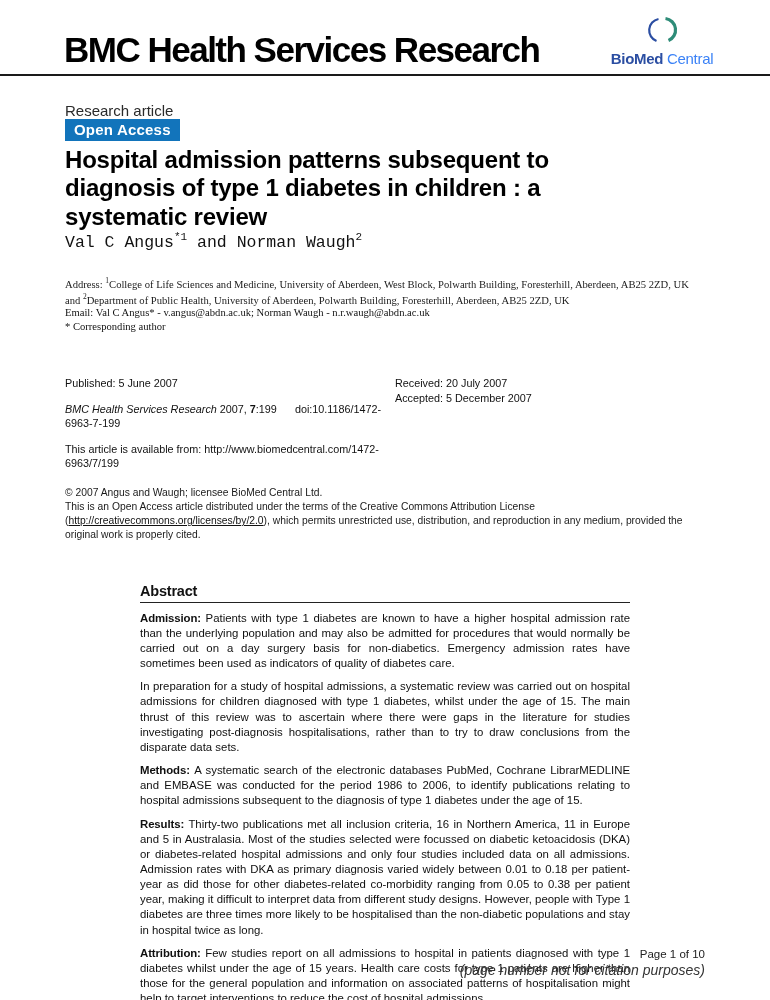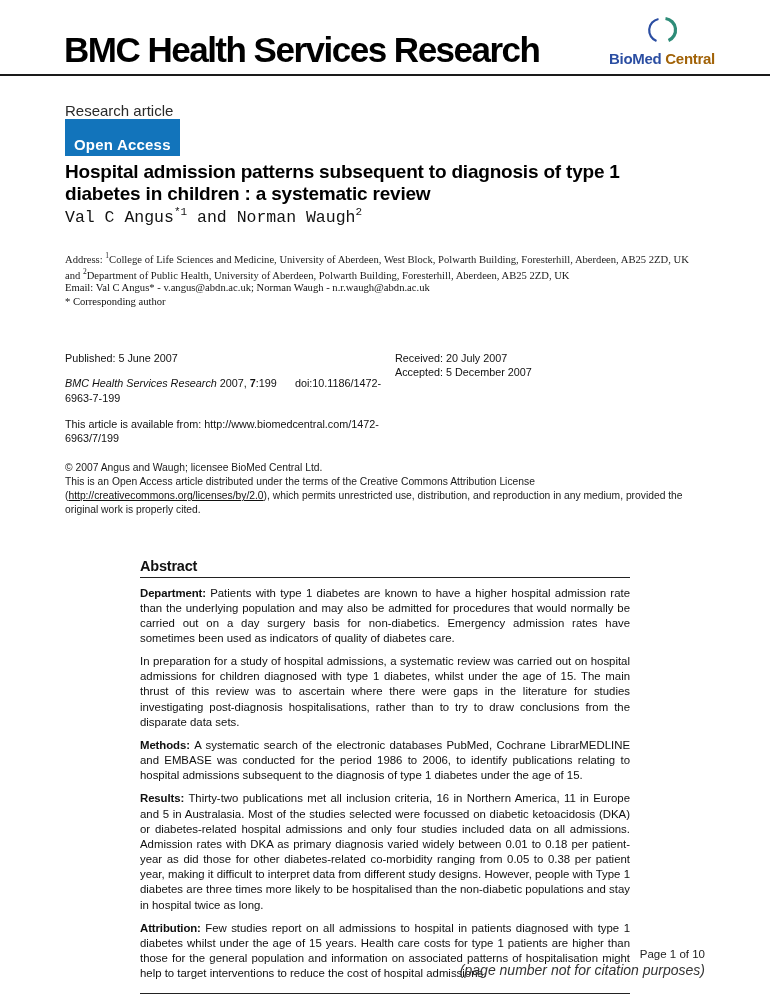--- a/index.html
+++ b/index.html
@@ -10,34 +10,34 @@
   .masthead { position: relative; height: 76px; border-bottom: 2px solid #1a1a1a; }
   .journal-title {
     position: absolute; left: 64px; top: 30px;
     font-family: "Liberation Sans", sans-serif;
     font-weight: bold; font-size: 35px; letter-spacing: -1.5px; color: #000;
   }
   .logo { position: absolute; right: 48px; top: 14px; width: 120px; text-align: center; }
   .logo-arcs { display: block; margin: 0 auto; }
   .logo-text { font-size: 15px; letter-spacing: -0.3px; white-space: nowrap; }
   .logo-text .biomed { font-weight: bold; color: #2b4ea2; }
-  .logo-text .central { color: #a16207; font-weight: bold; }
+  .logo-text .central { color: #3b82f6; }
 
   
   .content { padding: 0 65px; }
 
   .article-type-row { margin-top: 26px; display: flex; justify-content: space-between; align-items: flex-start; flex-direction: column; }
   .article-type { font-size: 15px; color: #2a2a2a; }
   .open-access {
     background: #1274bb; color: #fff; font-weight: bold; font-size: 15px;
-    padding: 17px 9px 3px 9px; letter-spacing: 0.2px;
+    padding: 2px 9px 3px 9px; letter-spacing: 0.2px;
   }
 
   .article-title {
-    margin-top: 5px; font-size: 19px; font-weight: bold; color: #000;
+    margin-top: 5px; font-size: 24px; font-weight: bold; color: #000;
     line-height: 1.18; letter-spacing: -0.2px; max-width: 580px;
   }
   .authors { margin-top: 0; font-family: Liberation Mono, monospace; font-size: 16.5px; }
   .authors sup { font-size: 11px; }
 
   .address-block { margin-top: 25px; font-family: "Liberation Serif", serif; font-size: 10.6px; line-height: 1.3; color: #1a1a1a; max-width: 645px; }
   .address-block sup { font-size: 7.5px; }
   .email-line { font-family: "Liberation Serif", serif; font-size: 10.6px; }
   .corresponding { margin-top: 3px; font-family: "Liberation Serif", serif; font-size: 10.6px; }
 
@@ -125,21 +125,21 @@
   <div class="copyright">
     <div>© 2007 Angus and Waugh; licensee BioMed Central Ltd.</div>
     <div>
       <span>This is an Open Access article distributed under the terms of the Creative Commons Attribution License (</span><a href="#" class="cc-url">http://creativecommons.org/licenses/by/2.0</a><span>), which permits unrestricted use, distribution, and reproduction in any medium, provided the original work is properly cited.</span>
     </div>
   </div>
 
   <div class="abstract-box">
     <div class="abstract-heading">Abstract</div>
     <p class="abstract-para">
-      <b>Department: </b><span>Patients with type 1 diabetes are known to have a higher hospital admission rate than the underlying population and may also be admitted for procedures that would normally be carried out on a day surgery basis for non-diabetics. Emergency admission rates have sometimes been used as indicators of quality of diabetes care.</span>
+      <b>Admission: </b><span>Patients with type 1 diabetes are known to have a higher hospital admission rate than the underlying population and may also be admitted for procedures that would normally be carried out on a day surgery basis for non-diabetics. Emergency admission rates have sometimes been used as indicators of quality of diabetes care.</span>
     </p>
     <p class="abstract-para">
       <b></b><span>In preparation for a study of hospital admissions, a systematic review was carried out on hospital admissions for children diagnosed with type 1 diabetes, whilst under the age of 15. The main thrust of this review was to ascertain where there were gaps in the literature for studies investigating post-diagnosis hospitalisations, rather than to try to draw conclusions from the disparate data sets.</span>
     </p>
     <p class="abstract-para">
       <b>Methods: </b><span>A systematic search of the electronic databases PubMed, Cochrane LibrarMEDLINE and EMBASE was conducted for the period 1986 to 2006, to identify publications relating to hospital admissions subsequent to the diagnosis of type 1 diabetes under the age of 15.</span>
     </p>
     <p class="abstract-para">
       <b>Results: </b><span>Thirty-two publications met all inclusion criteria, 16 in Northern America, 11 in Europe and 5 in Australasia. Most of the studies selected were focussed on diabetic ketoacidosis (DKA) or diabetes-related hospital admissions and only four studies included data on all admissions. Admission rates with DKA as primary diagnosis varied widely between 0.01 to 0.18 per patient-year as did those for other diabetes-related co-morbidity ranging from 0.05 to 0.38 per patient year, making it difficult to interpret data from different study designs. However, people with Type 1 diabetes are three times more likely to be hospitalised than the non-diabetic populations and stay in hospital twice as long.</span>
     </p>

